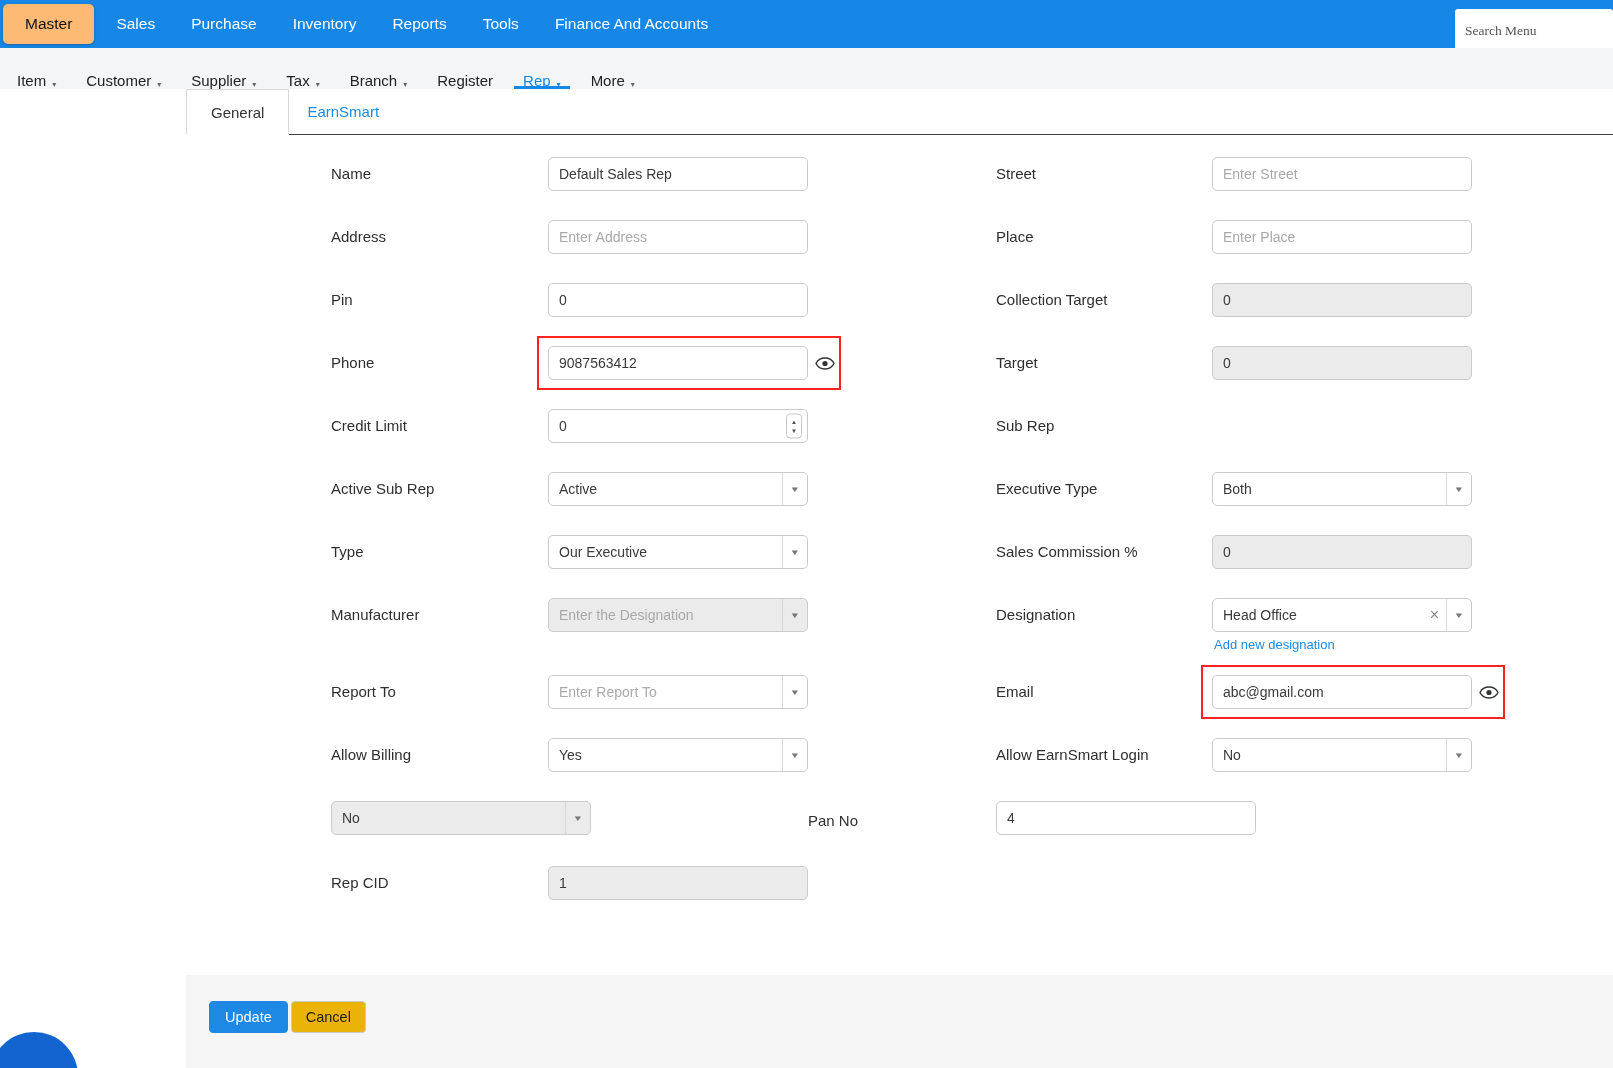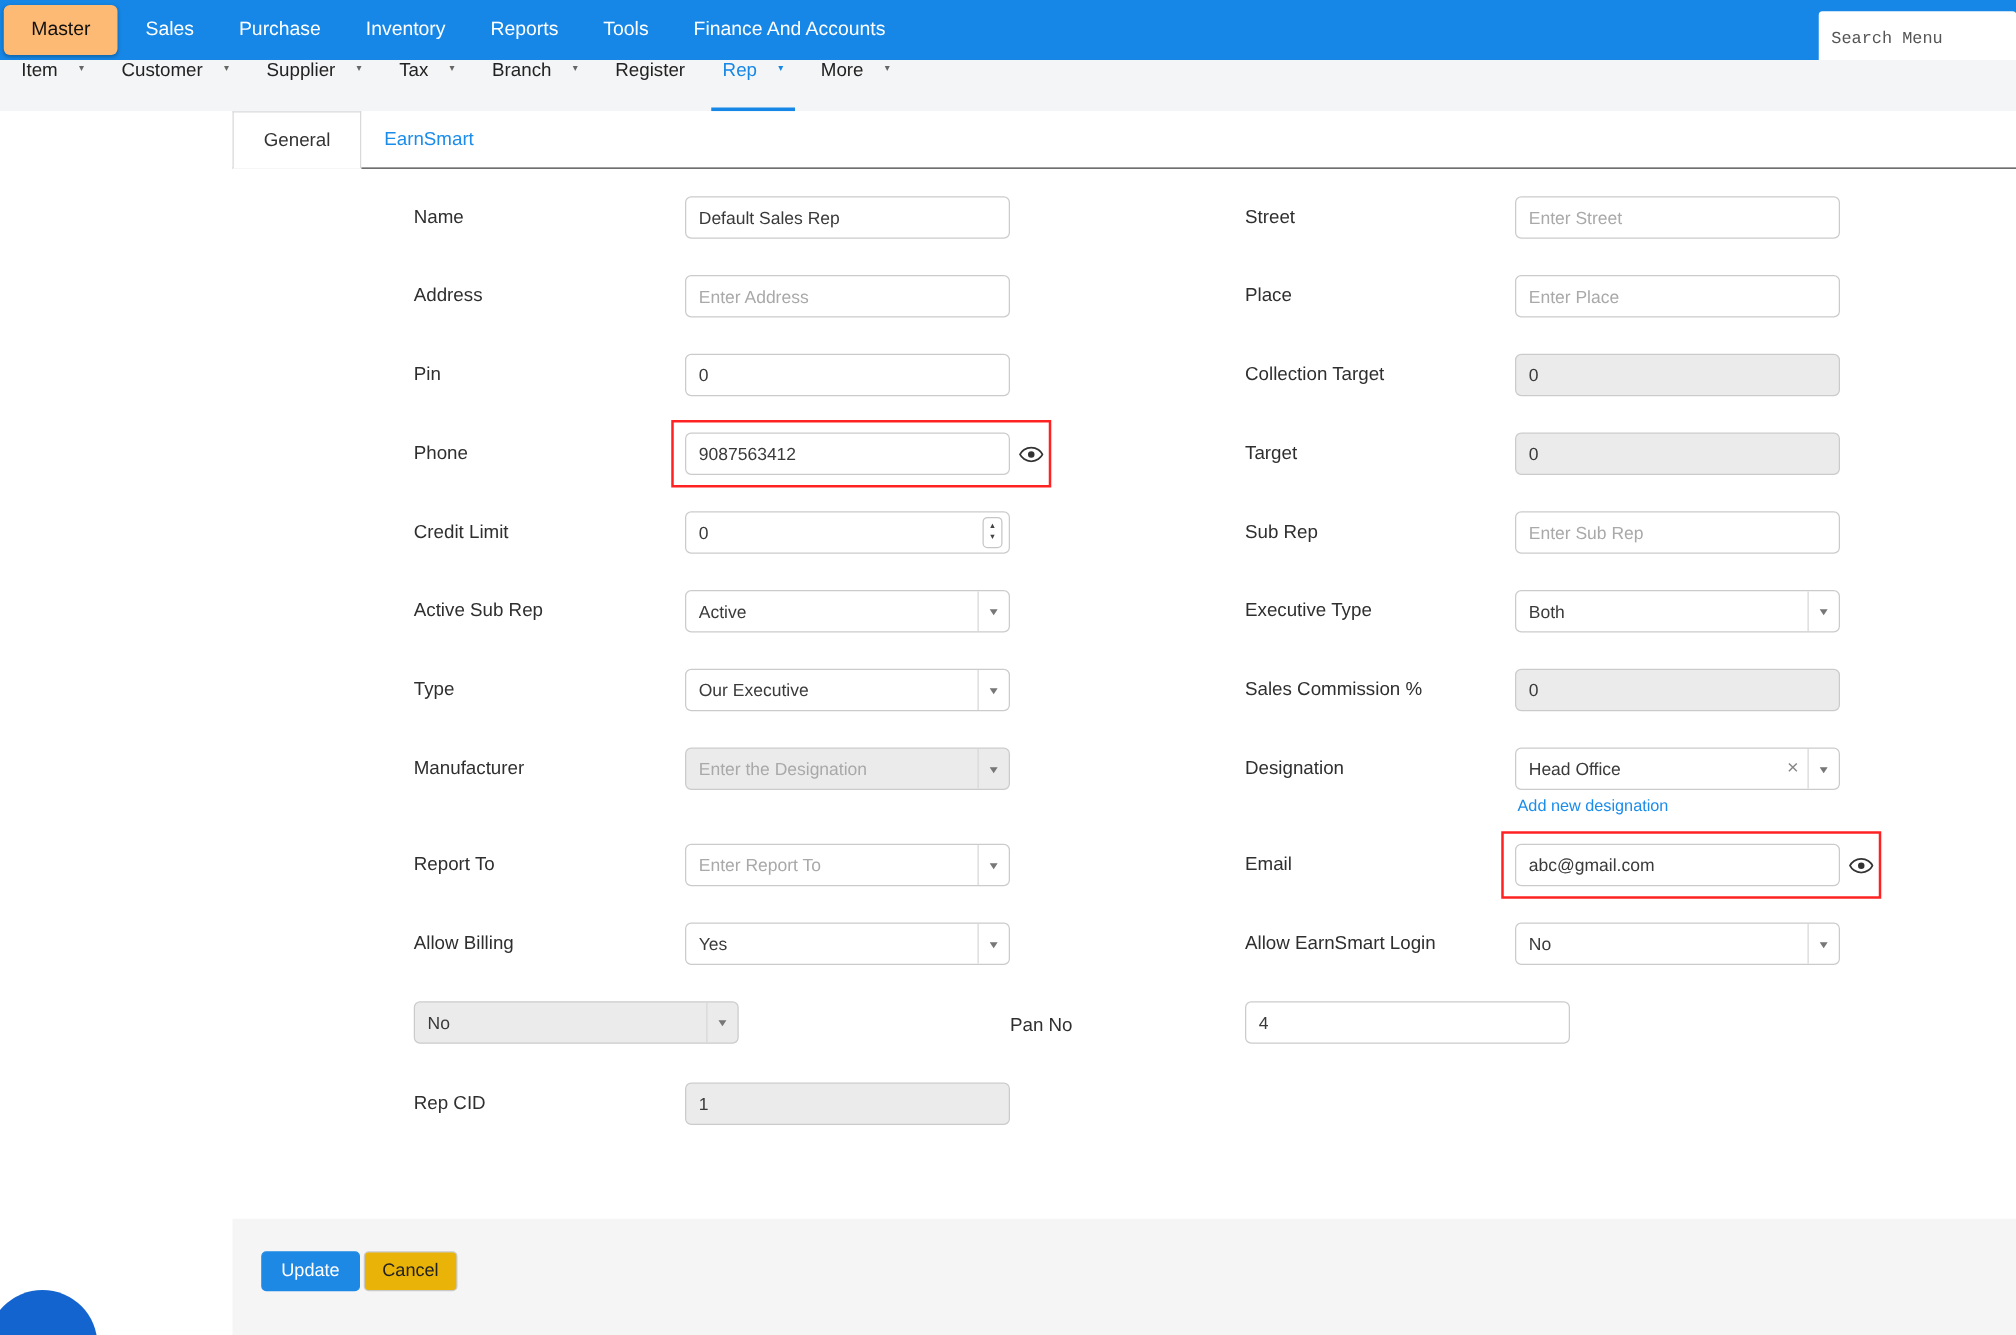--- a/index.html
+++ b/index.html
@@ -20,31 +20,31 @@
     display:flex; align-items:center; cursor:pointer; white-space:nowrap;
   }
   .topnav-item.active {
     background:#fdba74; color:#111; height:40px; border-radius:5px;
     padding:0 22px; margin-right:4px; font-weight:500;
     box-shadow:0 1px 3px rgba(0,0,0,0.25);
   }
   .search-menu {
     position:absolute; right:0; top:9px; width:158px; height:44px;
     border:none; border-radius:3px; padding:0 10px; font-size:13.5px;
-    color:#333; font-family:Liberation Mono, monospace; outline:none;
+    color:#333; font-family:Liberation Serif, serif; outline:none;
   }
   .search-menu::placeholder { color:#555; }
 
   
   .subnav {
     position:absolute; top:48px; left:0; right:0; height:41px;
     background:#f4f5f6; display:flex; align-items:stretch; padding-left:2px;
   }
   .subnav-item {
-    display:flex; align-items:flex-start; gap:17px; padding:0 15px;
+    display:flex; align-items:flex-end; gap:6px; padding:0 15px;
     font-size:15px; color:#222; position:relative; cursor:pointer; white-space:nowrap;
   }
   .subnav-item .caret { font-size:8px; color:#666; margin-top:2px; }
   .subnav-item.active { color:#1687e6; }
   .subnav-item.active .caret { color:#1687e6; }
   .subnav-item.active::after {
     content:""; position:absolute; left:6px; right:6px; bottom:0; height:3px; background:#1687e6;
   }
 
   
@@ -244,21 +244,20 @@
           <div class="num-wrap">
             <input class="input" value="0" style="">
             <span class="stepper">
               <span>▲</span>
               <span>▼</span>
             </span>
           </div>
         </div>
         <div class="spacer"></div>
         <div class="lbl">Sub Rep</div>
-        <div class="ctl"><input class="input" placeholder="Enter Sub Rep" style=""></div>
       </div>
 
       <div class="frow">
         <div class="lbl">Active Sub Rep</div>
         <div class="ctl">
           <div class="select">
             <span class="sel-text">Active</span>
             <span class="caret-box">
                 <span class="caret-glyph">▼</span>
               </span>

